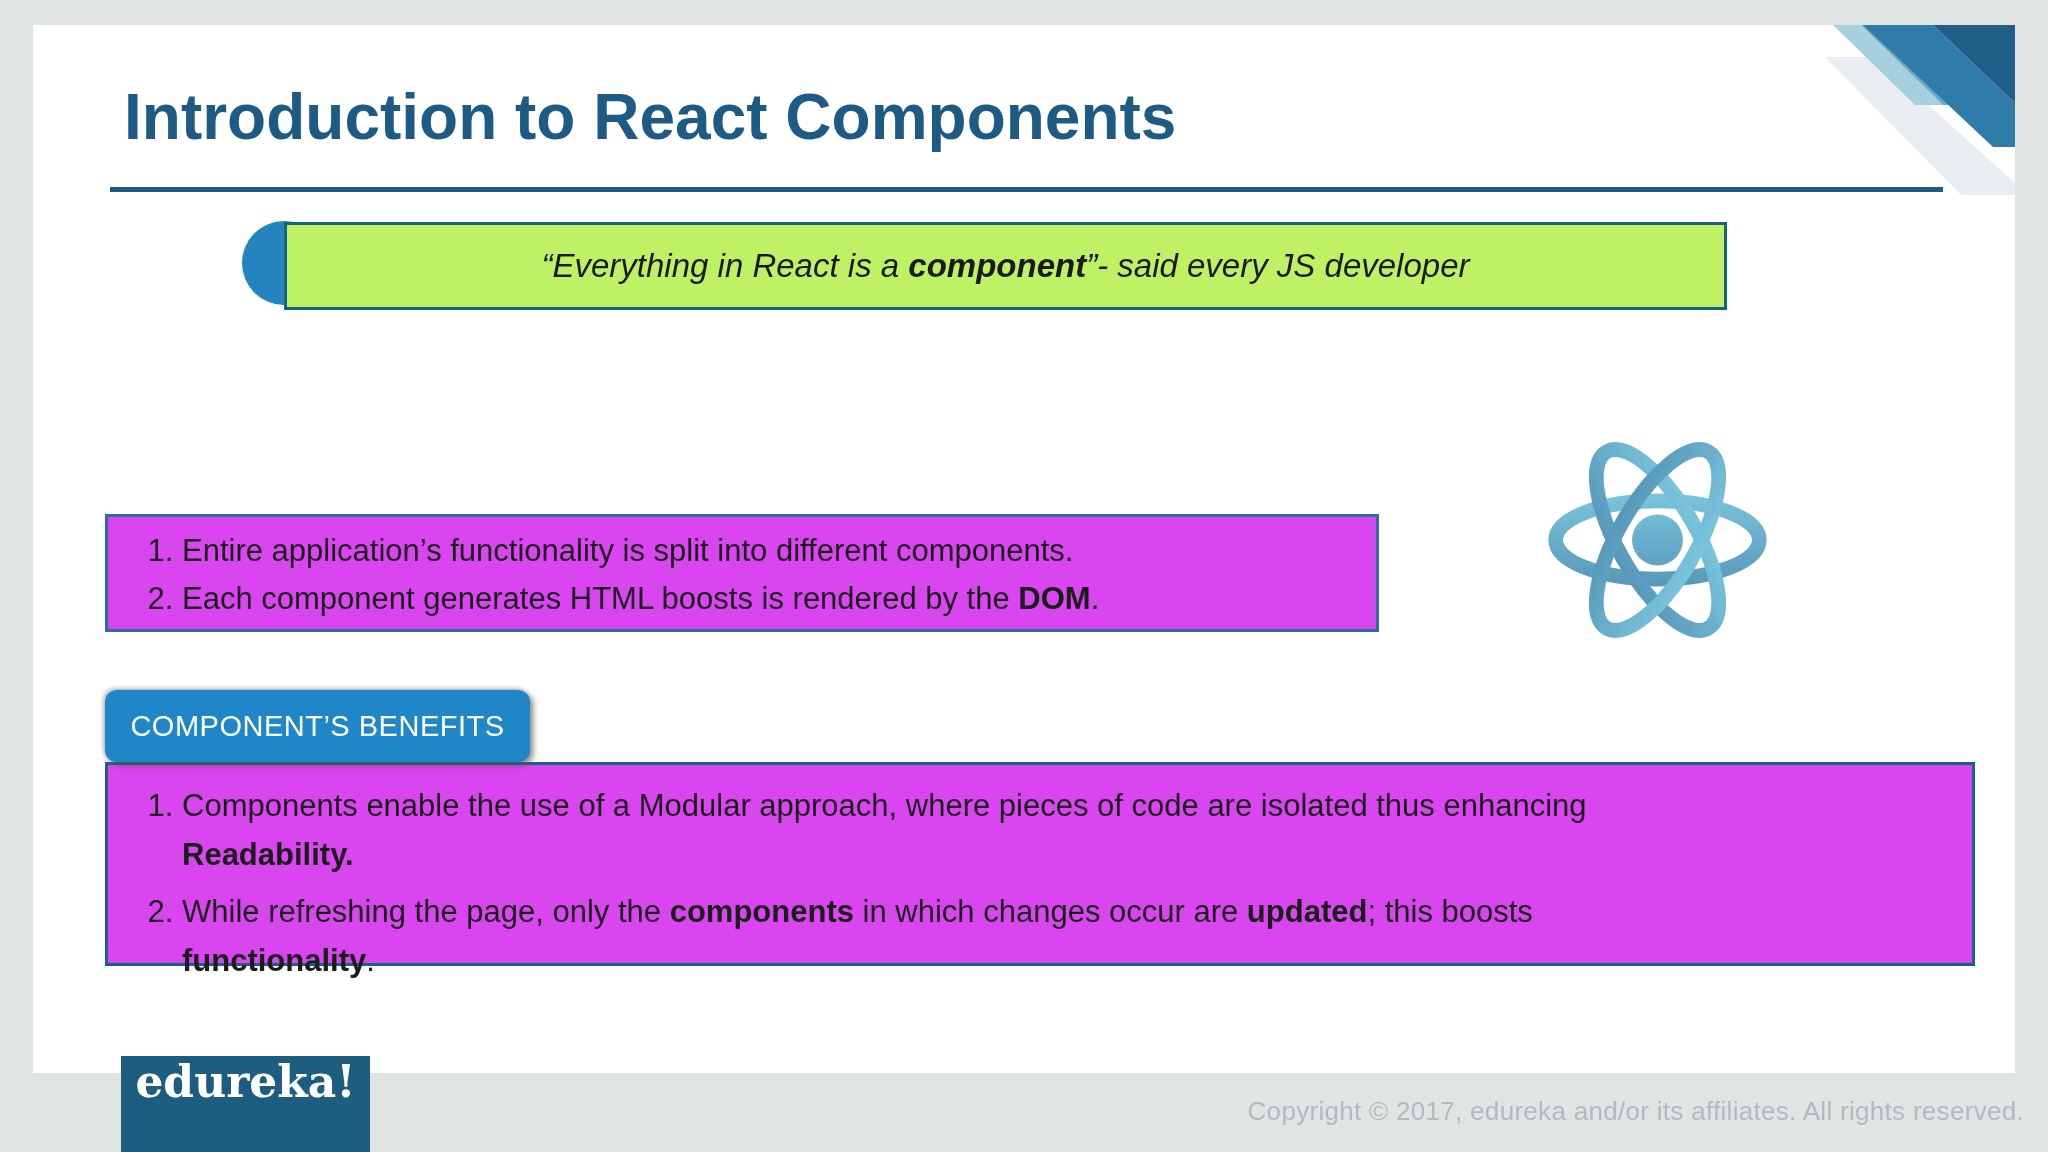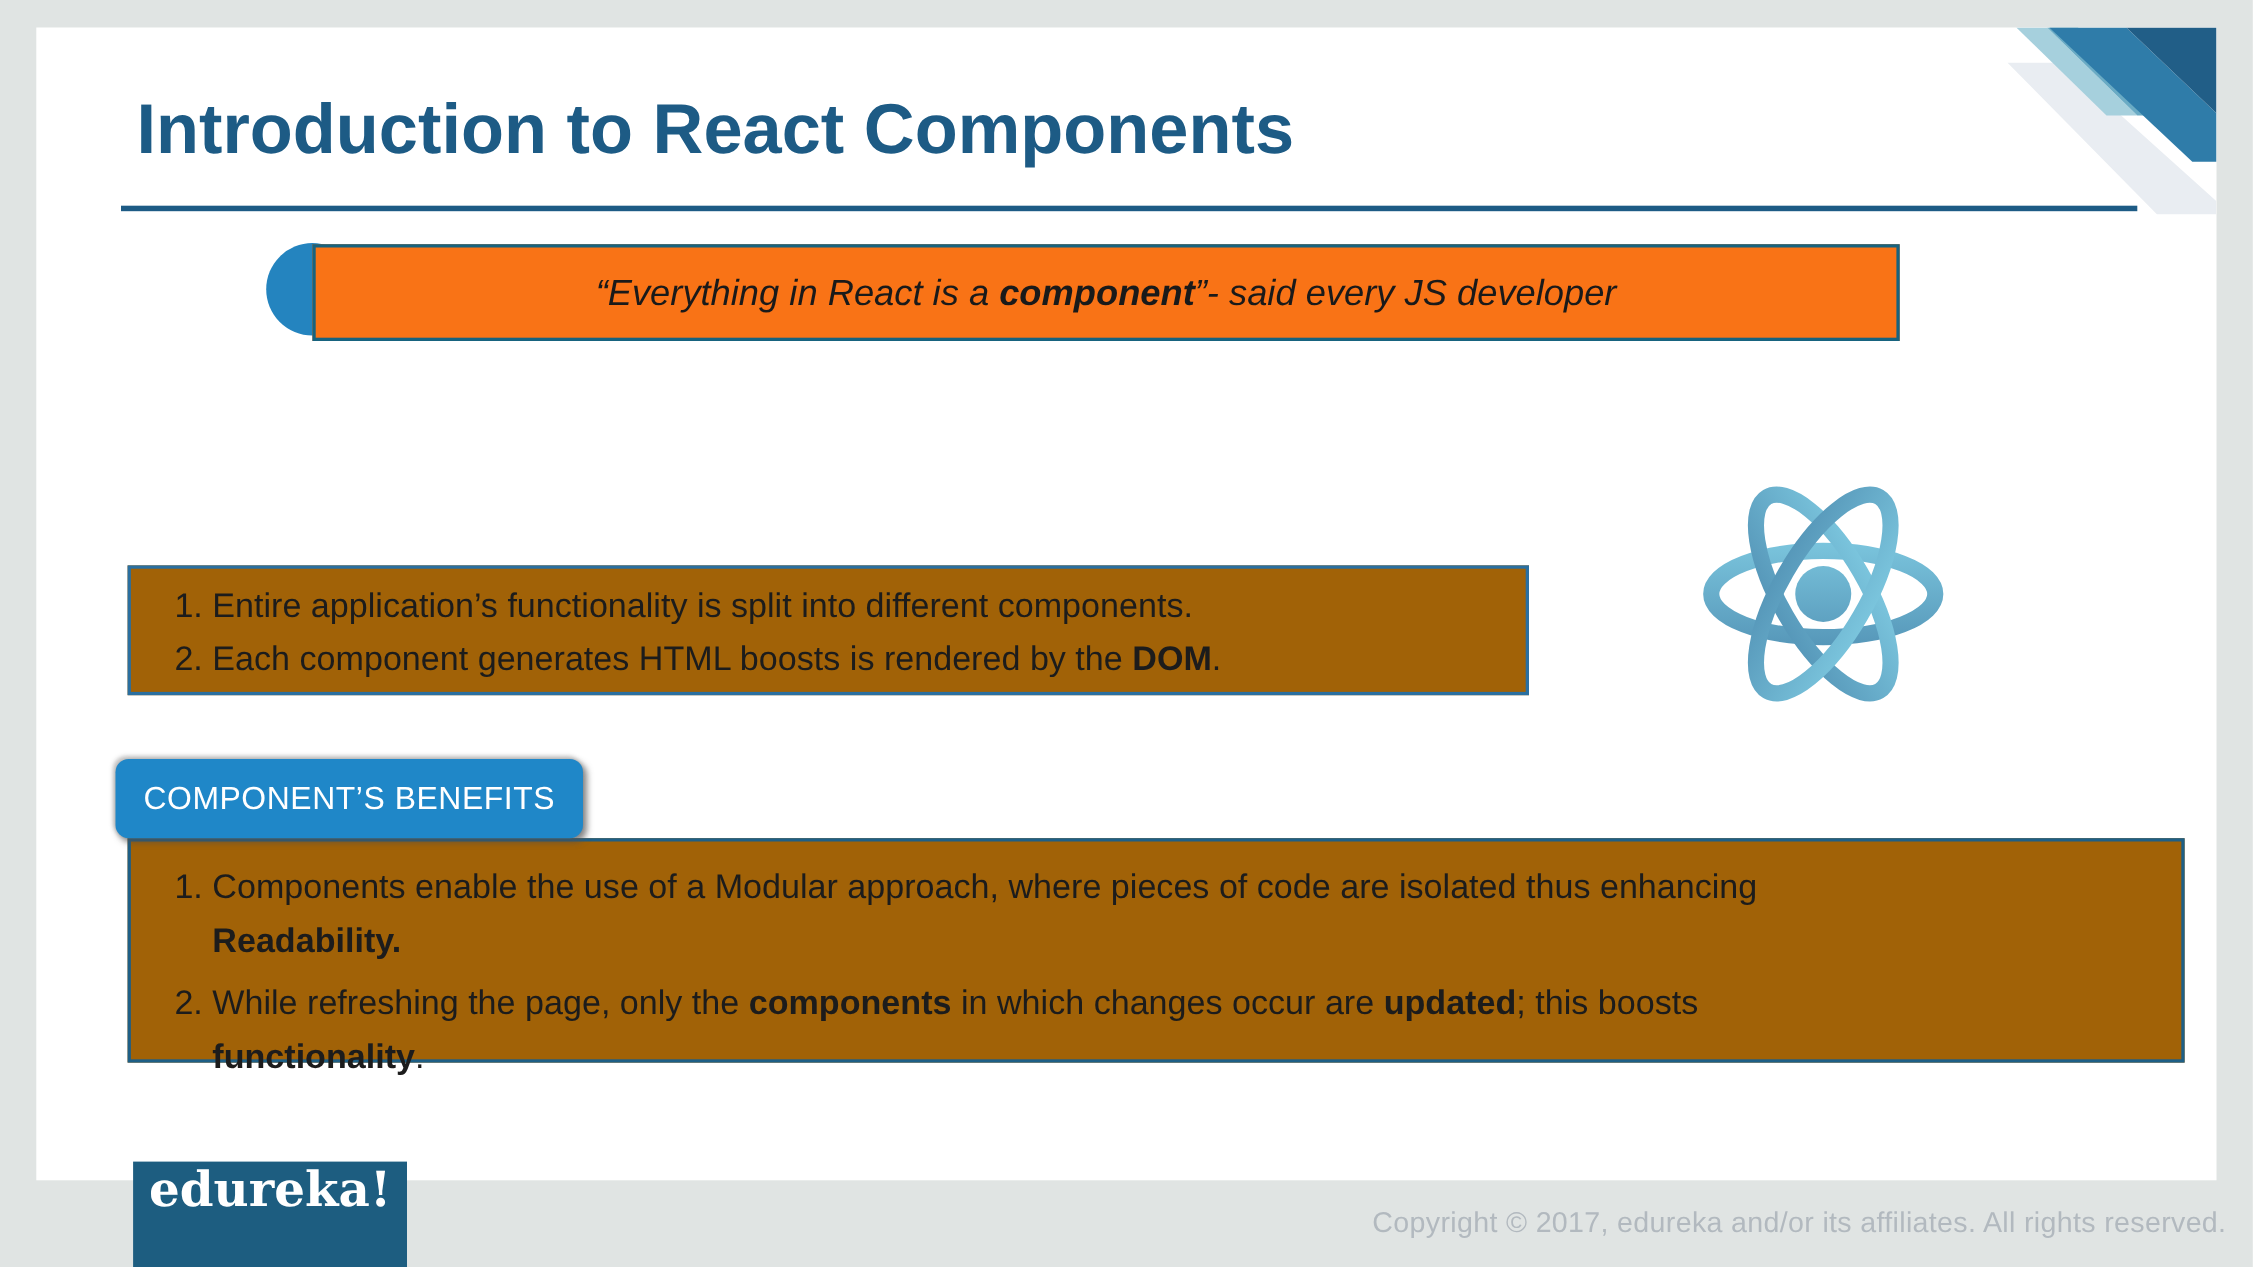--- a/index.html
+++ b/index.html
@@ -28,38 +28,38 @@
     position:absolute;left:77px;top:162px;width:1833px;height:5px;
     background:var(--title);
   }
   
   .quote-circle{
     position:absolute;left:209px;top:196px;width:84px;height:84px;border-radius:50%;
     background:var(--quote-accent);
   }
   .quote-box{
     position:absolute;left:251px;top:197px;width:1437px;height:82px;
-    background:#f97316;border:3px solid var(--quote-border);
+    background:#bef264;border:3px solid var(--quote-border);
     display:flex;align-items:center;justify-content:center;
     font-size:33px;font-style:italic;color:#1a1a1a;
   }
   .quote-box b{font-weight:700;}
   
   .badge{
     position:absolute;width:425px;height:72px;border-radius:12px;
     background:var(--badge);color:#ffffff;
     display:flex;align-items:center;justify-content:center;
     font-size:29px;letter-spacing:0.5px;
     box-shadow:3px 3px 6px rgba(80,80,80,0.7), -2px -2px 4px rgba(125,125,125,0.45);
     z-index:3;
   }
   .badge-role{left:72px;top:418px;}
   .badge-benefits{left:72px;top:665px;}
   
-  .list-box{position:absolute;background:#a16207;z-index:2;margin-left:11px;}
+  .list-box{position:absolute;background:#d946ef;z-index:2;}
   .box-role{left:72px;top:489px;width:1268px;height:112px;border:3px solid var(--role-border);}
   .box-benefits{left:72px;top:737px;width:1864px;height:198px;border:3px solid var(--benefits-border);}
   .list-box ol{
     margin:0;padding:10px 20px 0 74px;
     font-size:31px;line-height:48px;color:var(--body-text);
     list-style-position:outside;
   }
   .box-benefits ol{padding-top:16px;line-height:49px;}
   .box-benefits li{margin-bottom:8px;}
   .list-box b{font-weight:700;}

